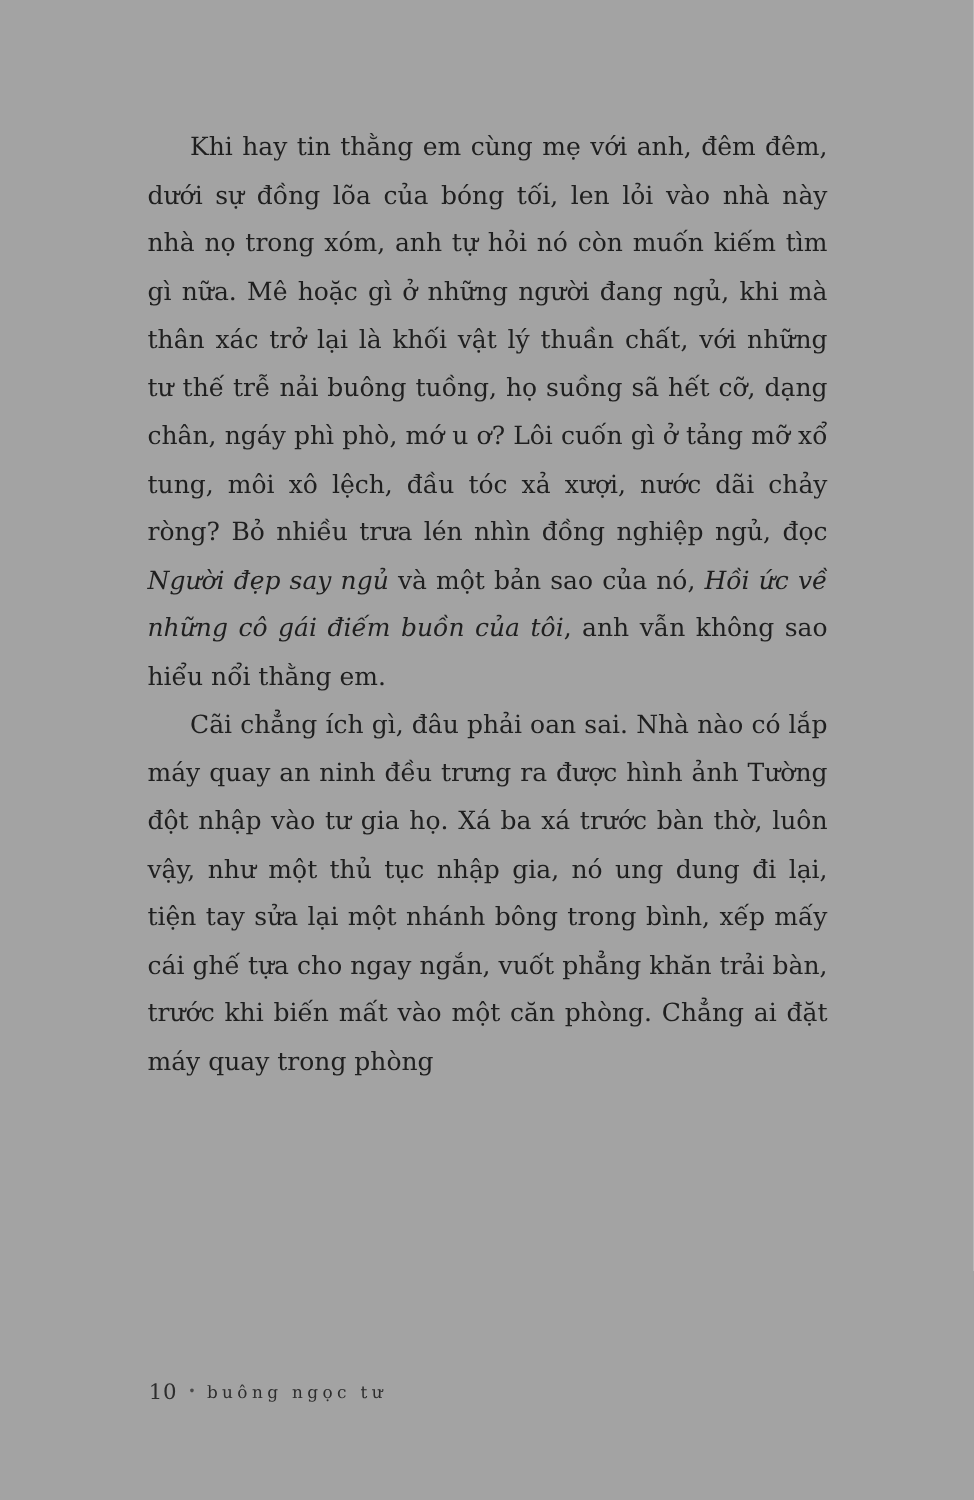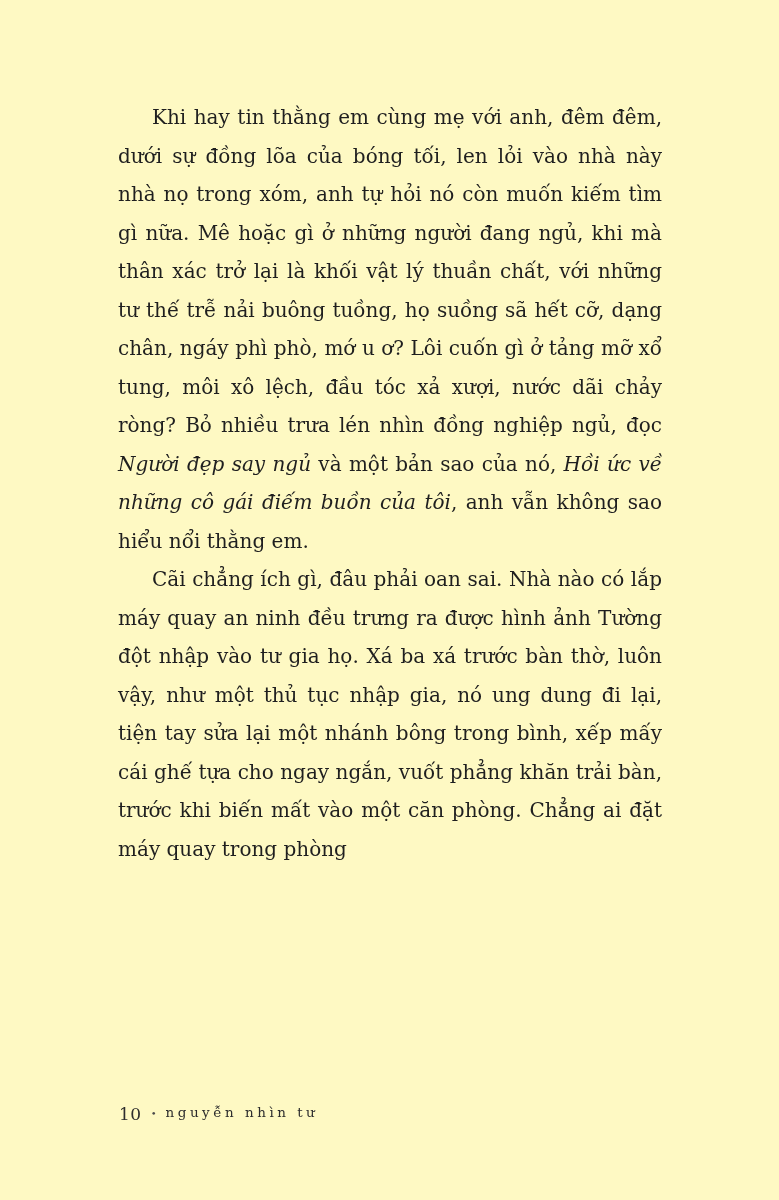--- a/index.html
+++ b/index.html
@@ -11,21 +11,21 @@
     width: 779px;
     height: 1200px;
     position: relative;
     overflow: hidden;
     font-family: "DejaVu Serif", "Liberation Serif", serif;
     color: #1f1f1f;
   }
   .page {
     position: absolute;
     inset: 0;
-    background: #fef9c3;
+    background: #a3a3a3;
   }
   .text-block {
     position: absolute;
     left: 118px;
     top: 98px;
     width: 544px;
     font-size: 20px;
     line-height: 38.5px;
     text-align: justify;
     text-justify: inter-word;
@@ -35,21 +35,21 @@
     text-indent: 34px;
   }
   .italic {
     font-style: italic;
   }
   .footer {
     position: absolute;
     left: 119px;
     top: 1104px;
     display: flex;
-    align-items: flex-start;
+    align-items: center;
     color: #2d2d2d;
   }
   .pagenum {
     font-size: 17px;
     letter-spacing: 0.5px;
   }
   .sep {
     font-size: 10px;
     margin: 0 9px;
     color: #4a4a4a;
@@ -72,16 +72,16 @@
     <p class="para"><span>Khi hay tin thằng em cùng mẹ với anh, đêm đêm, dưới sự đồng lõa của bóng tối, len lỏi vào nhà này nhà nọ trong xóm, anh tự hỏi nó còn muốn kiếm tìm gì nữa. Mê hoặc gì ở những người đang ngủ, khi mà thân xác trở lại là khối vật lý thuần chất, với những tư thế trễ nải buông tuồng, họ suồng sã hết cỡ, dạng chân, ngáy phì phò, mớ u ơ? Lôi cuốn gì ở tảng mỡ xổ tung, môi xô lệch, đầu tóc xả xượi, nước dãi chảy ròng? Bỏ nhiều trưa lén nhìn đồng nghiệp ngủ, đọc </span><span class="italic">Người đẹp say ngủ</span><span> và một bản sao của nó, </span><span class="italic">Hồi ức về những cô gái điếm buồn của tôi</span><span>, anh vẫn không sao hiểu nổi thằng em.</span></p>
 
 
     <p class="para"><span>Cãi chẳng ích gì, đâu phải oan sai. Nhà nào có lắp máy quay an ninh đều trưng ra được hình ảnh Tường đột nhập vào tư gia họ. Xá ba xá trước bàn thờ, luôn vậy, như một thủ tục nhập gia, nó ung dung đi lại, tiện tay sửa lại một nhánh bông trong bình, xếp mấy cái ghế tựa cho ngay ngắn, vuốt phẳng khăn trải bàn, trước khi biến mất vào một căn phòng. Chẳng ai đặt máy quay trong phòng</span></p>
 
   </div>
 
   <div class="footer">
     <span class="pagenum">10</span>
     <span class="sep">•</span>
-    <span class="author">nguyễn nhìn tư</span>
+    <span class="author">buông ngọc tư</span>
   </div>
 
 </div>
 
 </body></html>

